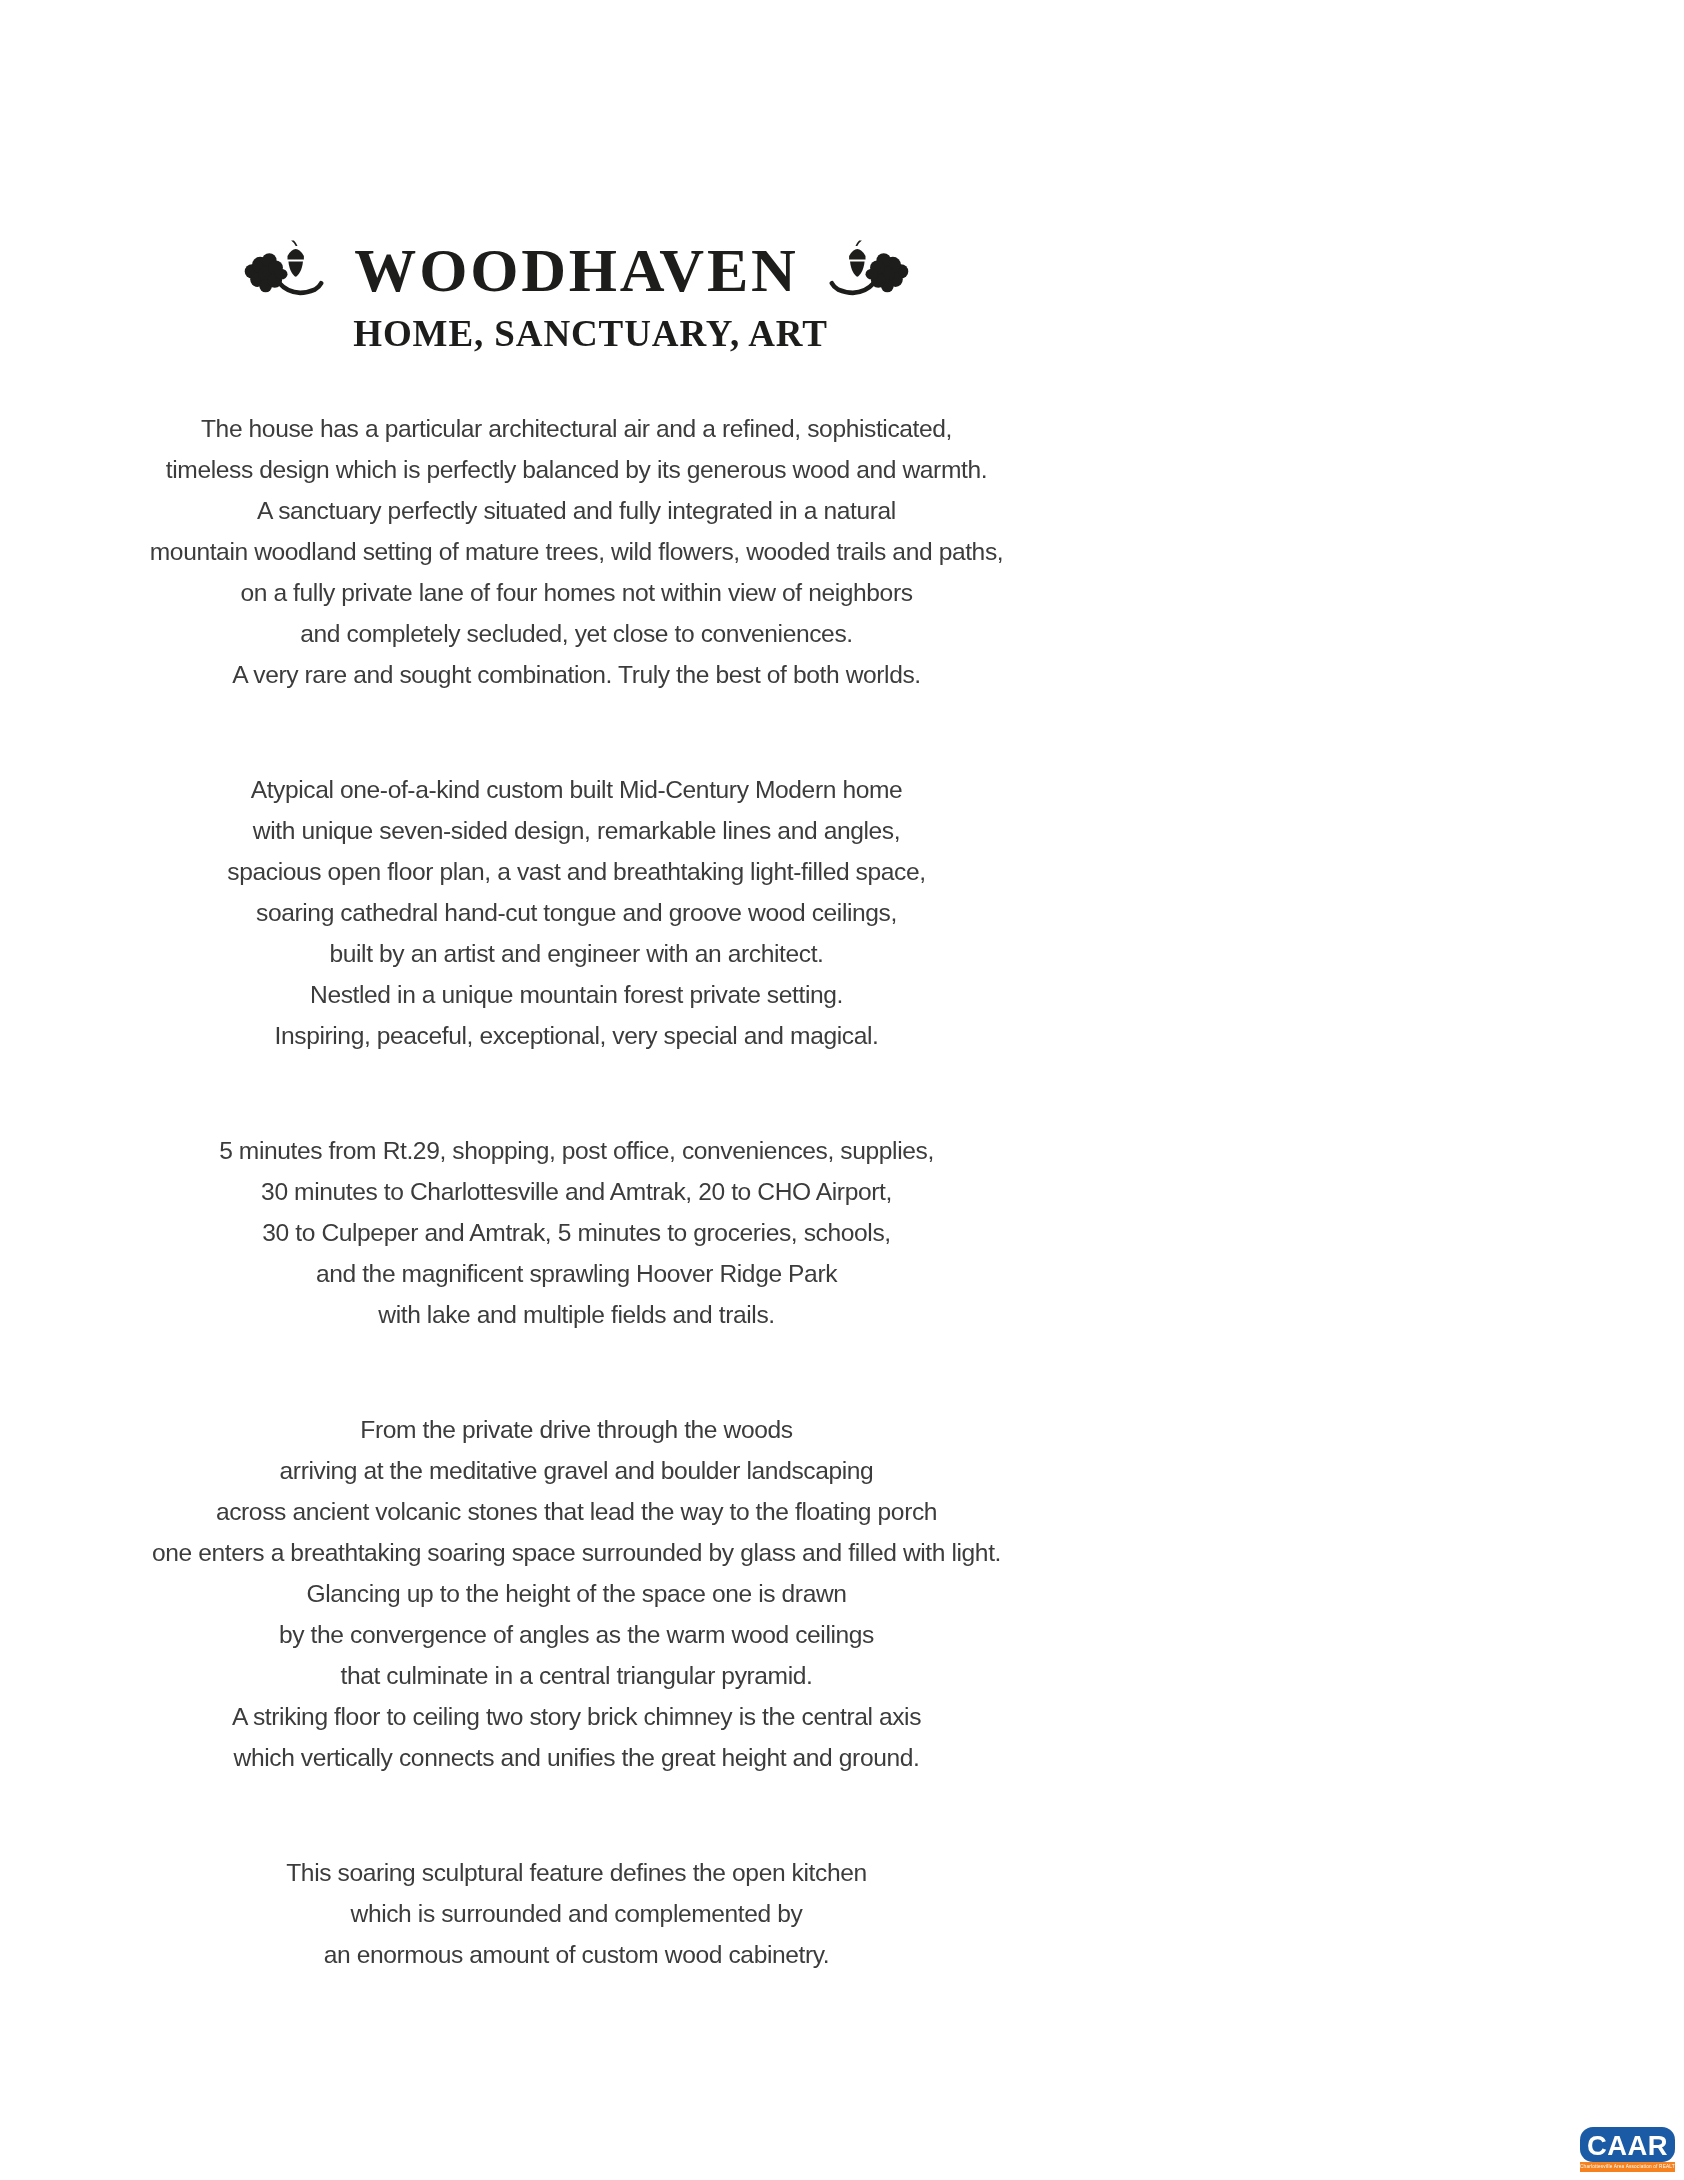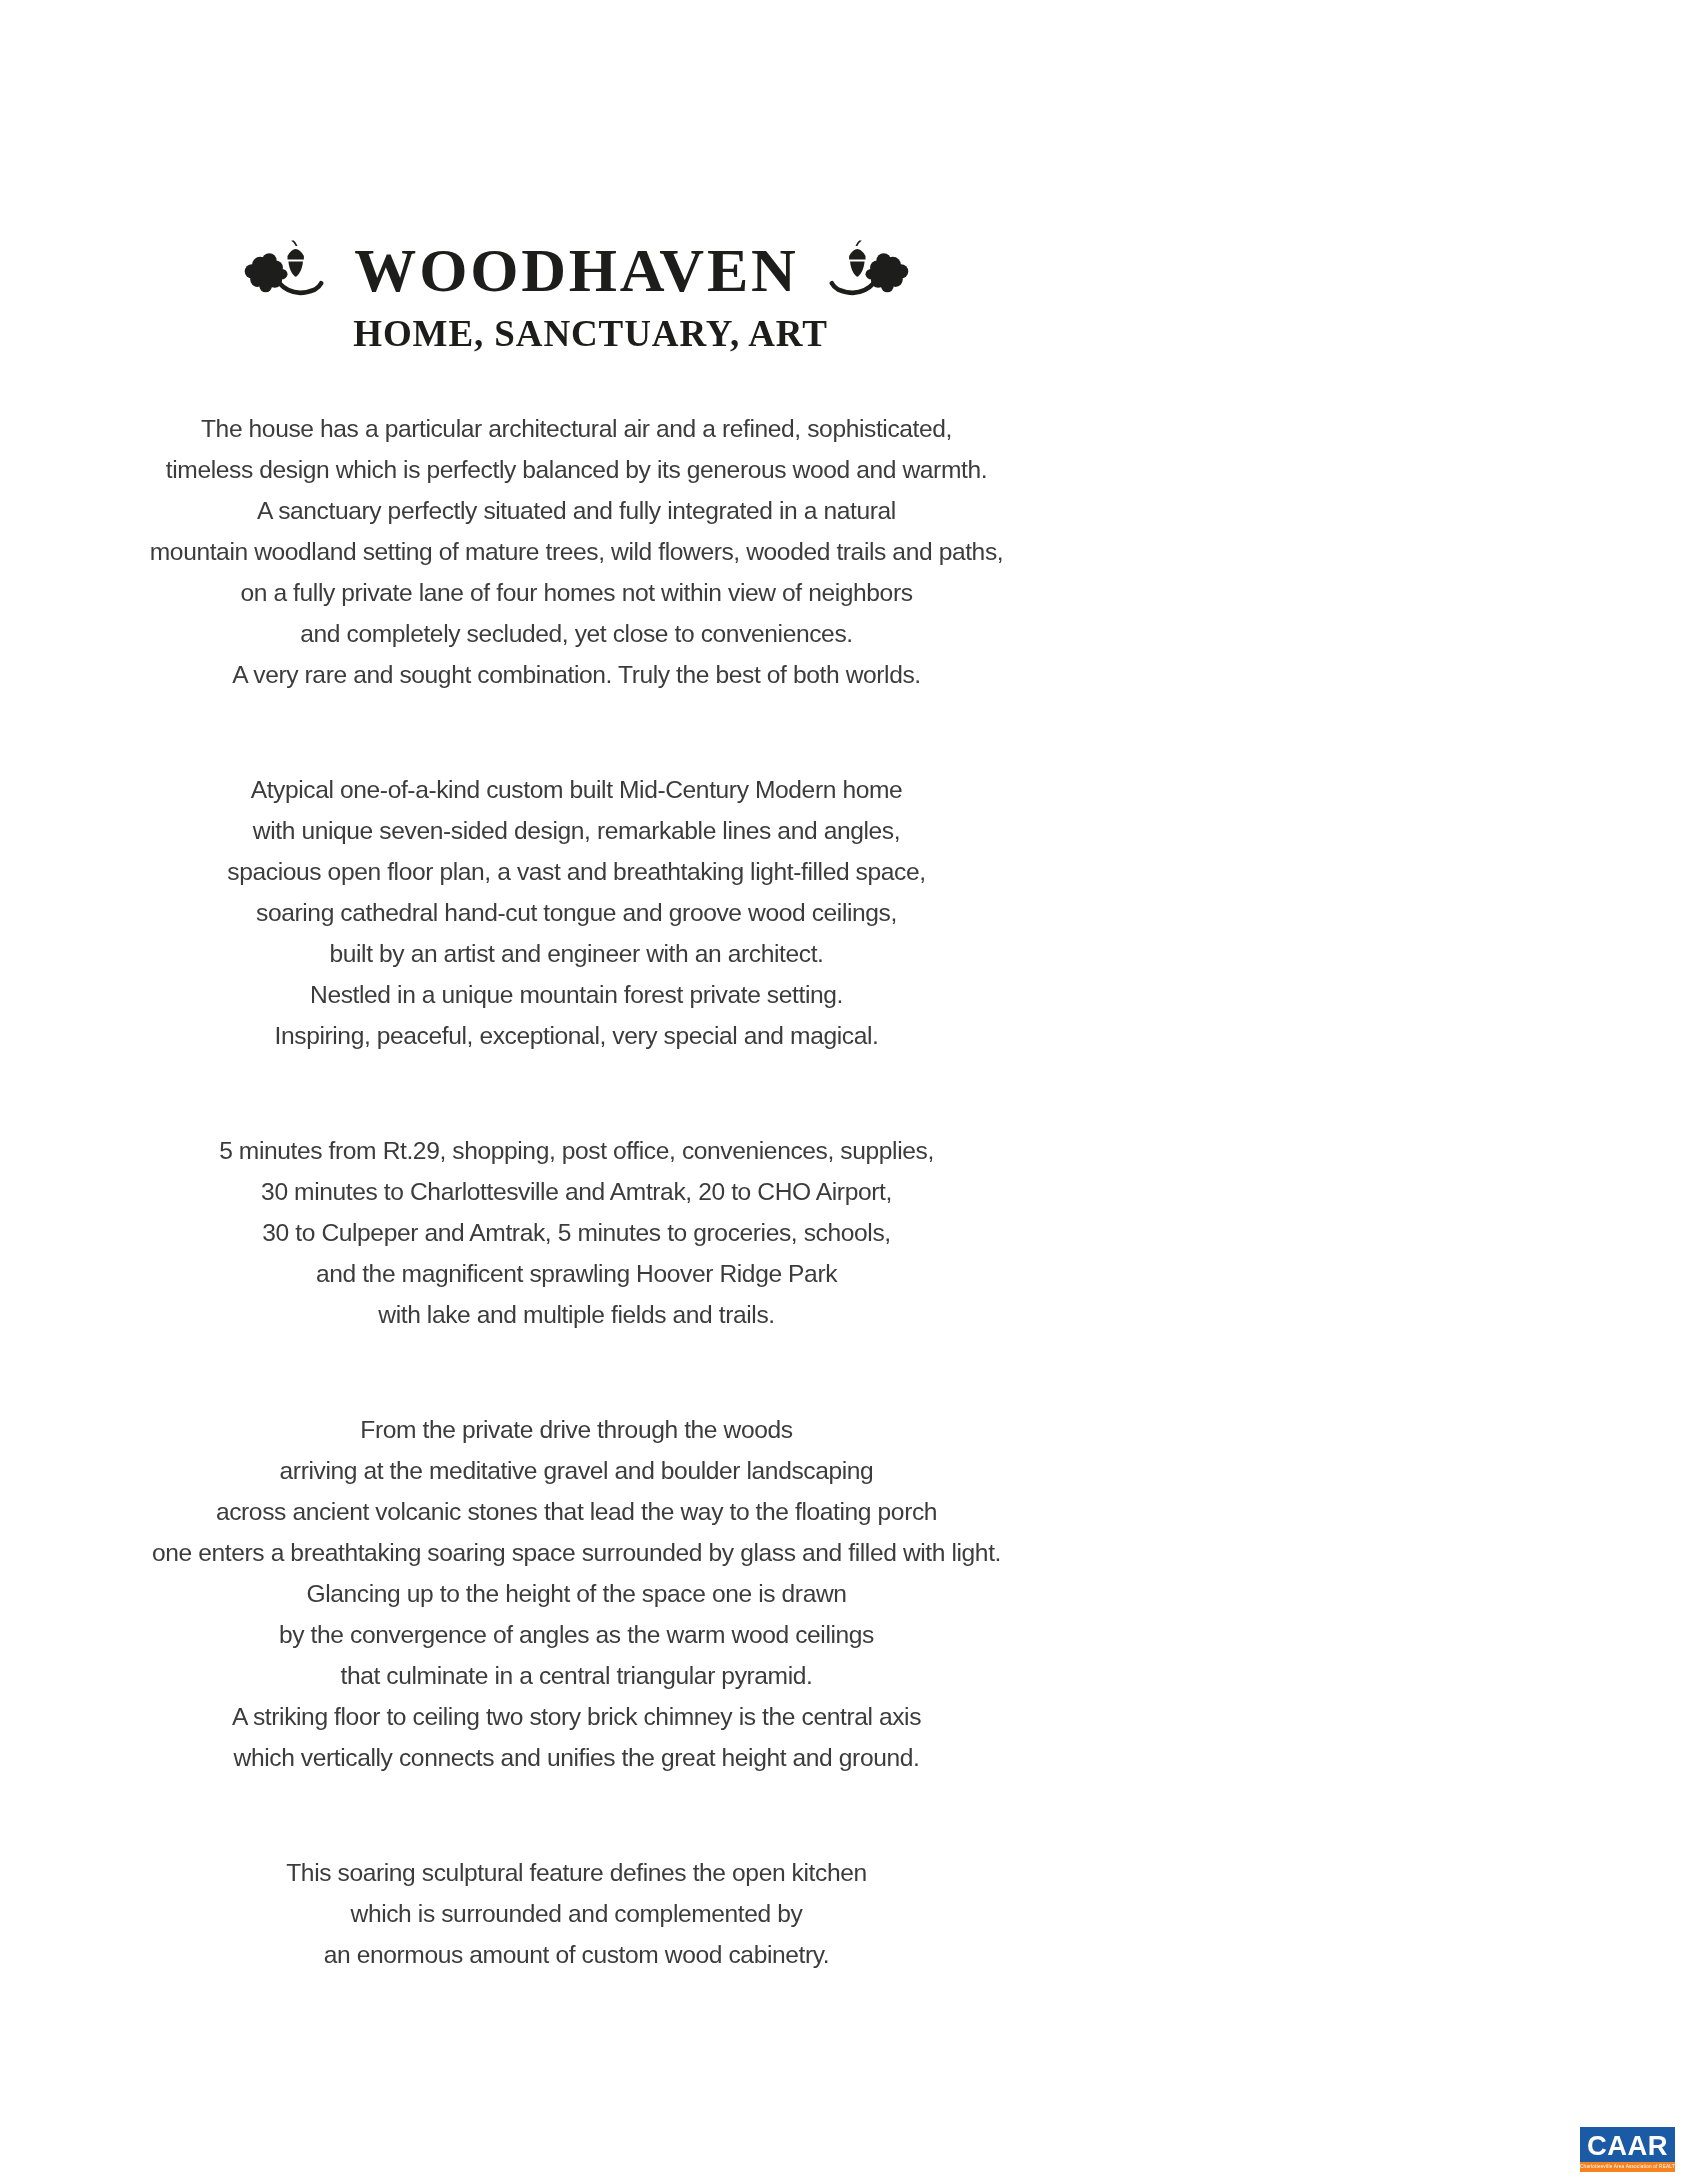--- a/index.html
+++ b/index.html
@@ -68,20 +68,21 @@
   .caar-main {
     flex: 1 1 auto;
     display: flex;
     align-items: center;
     justify-content: center;
     font-weight: 700;
     font-size: 27.4px;
     letter-spacing: 0.5px;
     line-height: 1;
     padding-top: 1.9px;
+    border-radius: 13px;
   }
   .caar-tagline {
     flex: 0 0 10.4px;
     font-size: 4.7px;
     line-height: 10.4px;
     white-space: nowrap;
     overflow: hidden;
     text-align: center;
     letter-spacing: 0.2px;
   }

